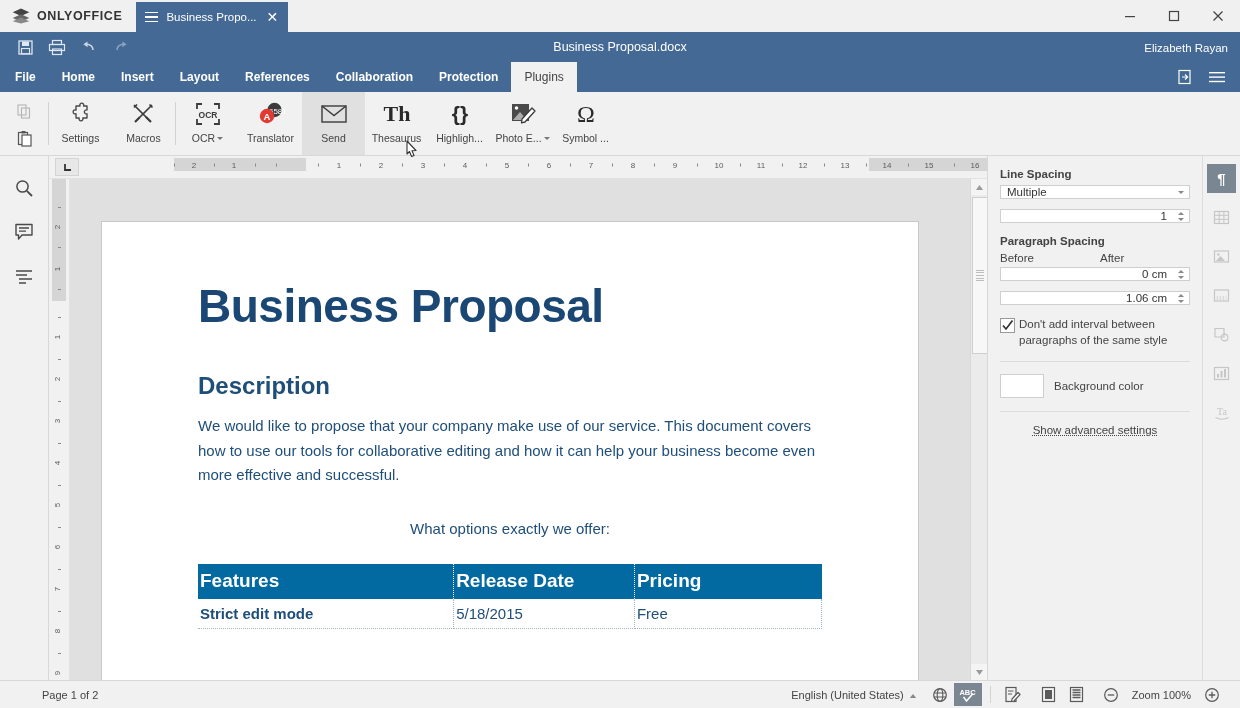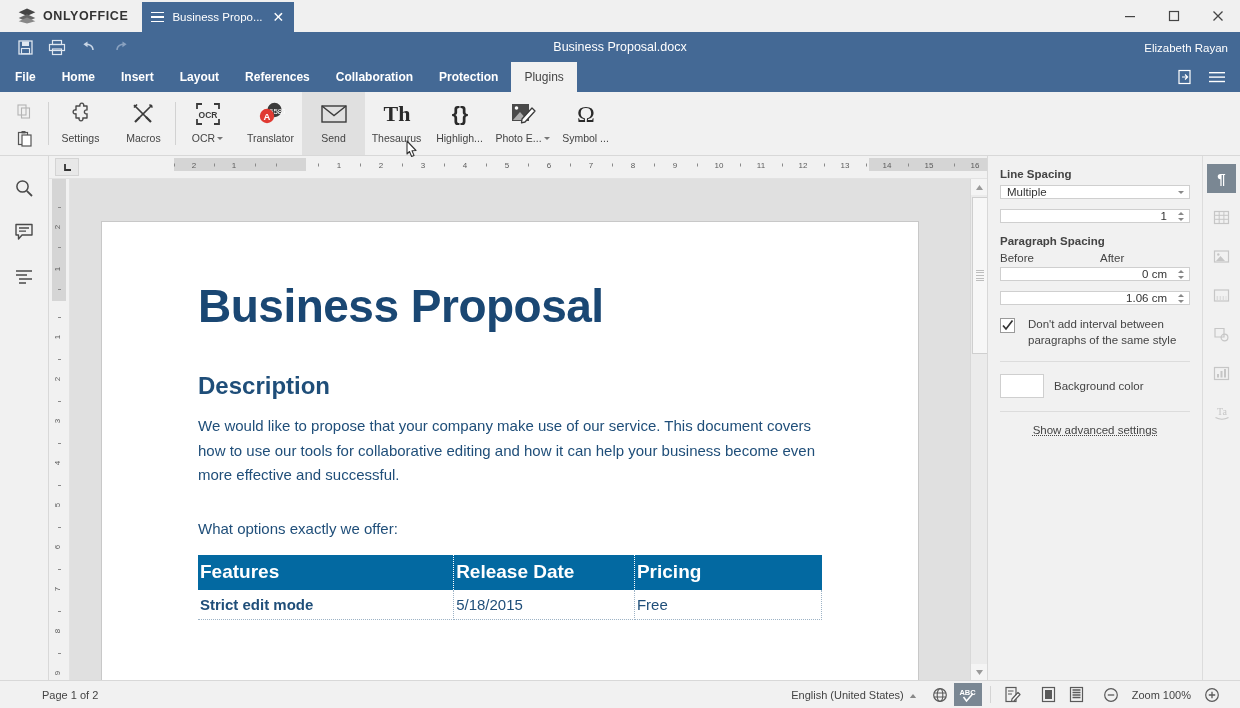--- a/index.html
+++ b/index.html
@@ -22,21 +22,20 @@
     background: #f0f0f0;
     display: flex; align-items: stretch;
     border-bottom: 0px solid #c0c0c0;
     position: relative;
     flex: none;
   }
   .brand {
     display: flex; align-items: center;
     padding: 0 14px 0 12px;
     gap: 7px;
-    margin-left: 6px;
   }
   .brand-logo { width: 18px; height: 16px; position: relative; }
   .brand-name {
     font-size: 12.5px; font-weight: bold; letter-spacing: 0.6px;
     color: #333333;
   }
   .doc-tab {
     align-self: flex-end;
     height: 30px;
     min-width: 122px;
@@ -214,21 +213,21 @@
     font-size: 46px; line-height: 1.05;
     color: #1a4773; margin: 0 0 42px 0; font-weight: bold;
     letter-spacing: -0.5px;
   }
   h2.doc-h2 {
     font-size: 24px; color: #1f4e79; margin: 0 0 14px 0; font-weight: bold;
   }
   p.doc-p {
     font-size: 15px; line-height: 1.62; color: #1f4e79; margin: 0 0 30px 0;
   }
-  p.doc-p.tight { margin-bottom: 14px; }
+  p.doc-p.tight { margin-bottom: 23px; text-align: center; }
 
   table.doc-table {
     border-collapse: collapse; width: 100%;
     font-size: 15px;
   }
   table.doc-table th {
     background: #0369a1; color: #ffffff;
     text-align: left; font-size: 19px; font-weight: bold;
     padding: 6px 0 7px 2px;
     border-right: 1px dotted #ffffff;
@@ -287,21 +286,21 @@
   .fld.num .val { text-align: right; }
   .fld .arrow-box {
     width: 16px; height: 100%; display: flex; flex-direction: column;
     align-items: center; justify-content: center; gap: 3px;
   }
   .chev { width: 0; height: 0; border-left: 3.5px solid transparent; border-right: 3.5px solid transparent; }
   .chev.up { border-bottom: 3.5px solid #888; }
   .chev.dn { border-top: 3.5px solid #888; }
   .sublabels { display: flex; gap: 10px; margin-bottom: 3px; }
   .sublabels span { flex: 1; font-size: 11.5px; color: #444444; }
-  .cb-row { display: flex; gap: 13px; align-items: flex-start; margin-top: 12px; }
+  .cb-row { display: flex; gap: 4px; align-items: flex-start; margin-top: 12px; }
   .cbox {
     width: 13px; height: 13px; border: 1px solid #9a9a9a; background: #ffffff;
     flex: none; position: relative; cursor: pointer; margin-top: 1px;
   }
   .cb-label { font-size: 11.5px; color: #444444; line-height: 1.35; }
   .hr { height: 1px; background: #dcdcdc; margin: 13px 0 12px 0; }
   .bg-row { display: flex; align-items: center; gap: 10px; }
   .swatch { width: 42px; height: 22px; background: #ffffff; border: 1px solid #cfcfcf; cursor: pointer; }
   .bg-lbl { font-size: 11.5px; color: #444444; }
   .adv-link {

